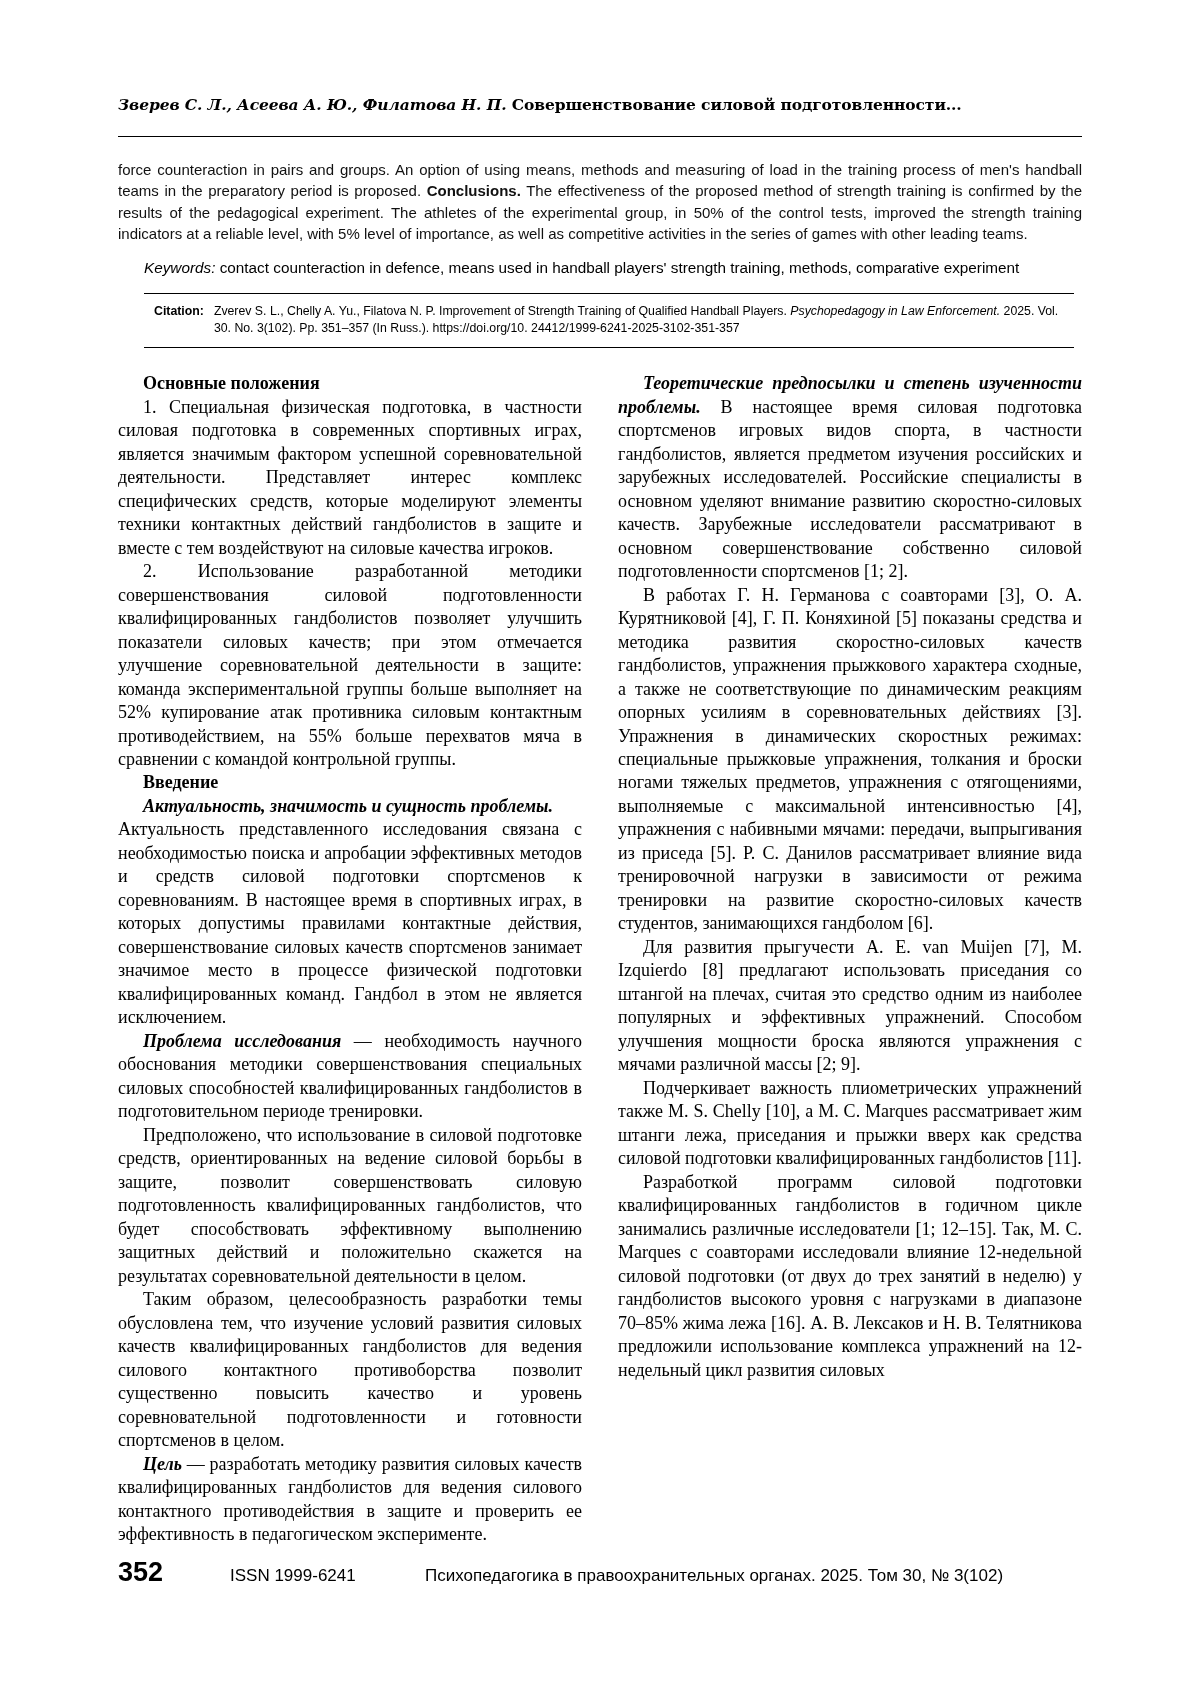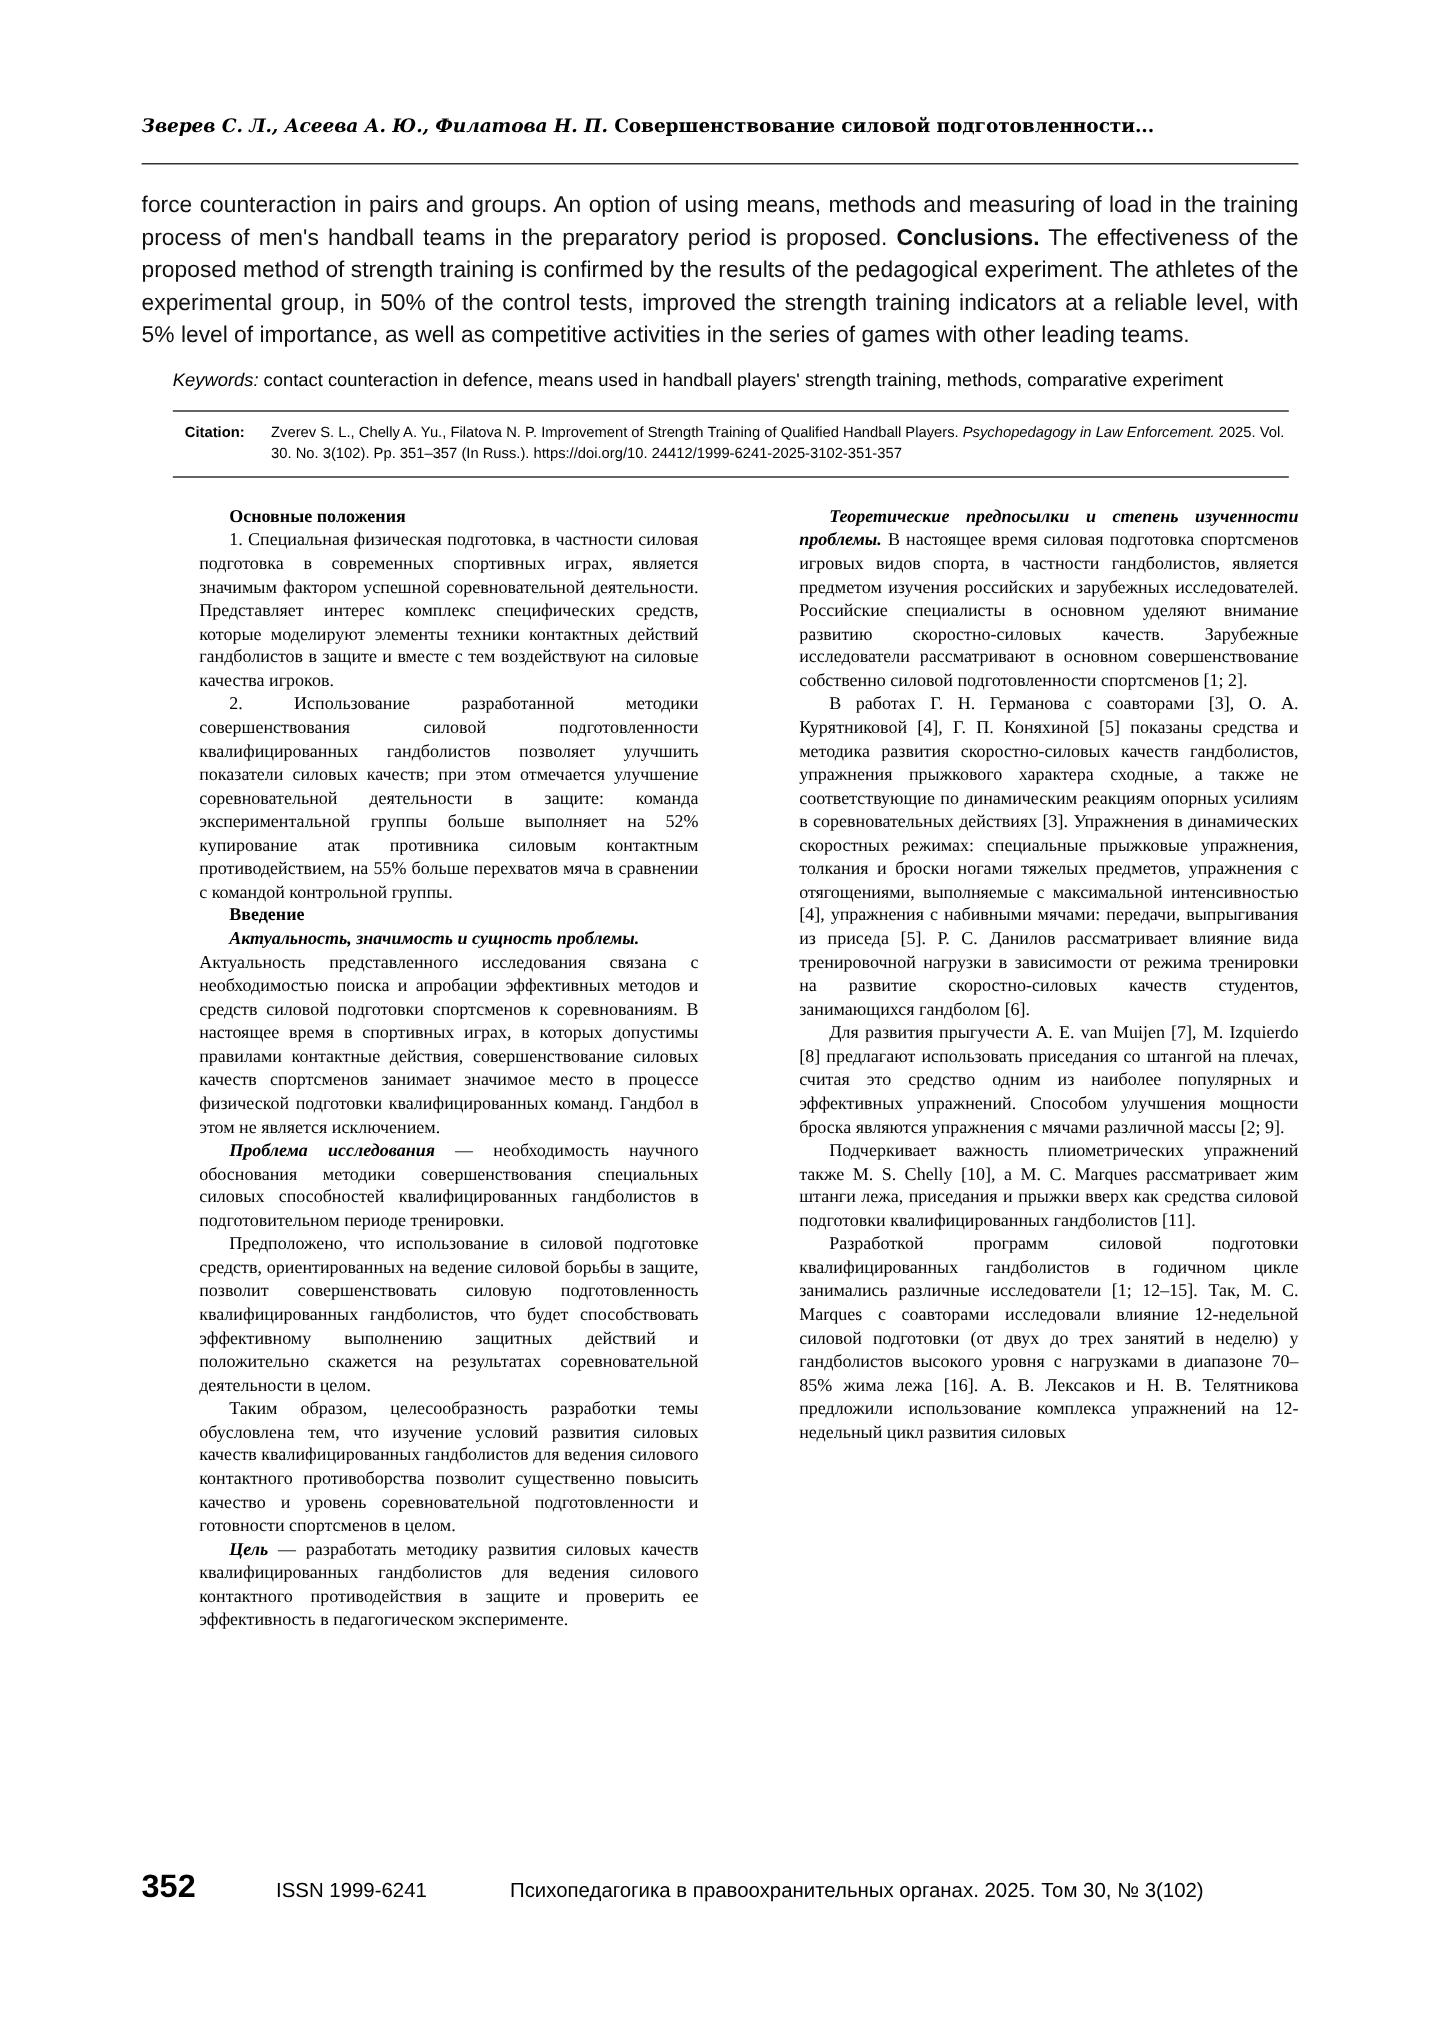--- a/index.html
+++ b/index.html
@@ -33,21 +33,21 @@
     padding-bottom: 22px;
     border-bottom: 1.6px solid #000;
     white-space: nowrap;
   }
   .runhead .ital { font-style: italic; }
 
   
   .abstract {
     margin-top: 22px;
     font-family: "Liberation Sans", sans-serif;
-    font-size: 19px;
+    font-size: 15px;
     line-height: 1.42;
     text-align: justify;
     color: #111;
   }
   .abstract b { font-weight: bold; }
 
   .keywords {
     margin-top: 13px;
     padding-left: 26px;
     font-family: "Liberation Sans", sans-serif;
@@ -59,47 +59,46 @@
 
   
   .citation-box {
     margin-top: 14px;
     margin-left: 26px;
     margin-right: 8px;
     border-top: 1.1px solid #000;
     border-bottom: 1.1px solid #000;
     padding: 9px 0 9px 0;
     display: flex;
-    gap: 22px;
+    gap: 10px;
     font-family: "Liberation Sans", sans-serif;
     font-size: 12.3px;
     line-height: 1.45;
   }
   .citation-label {
     font-weight: bold;
     white-space: nowrap;
     padding-left: 10px;
   }
   .citation-text { flex: 1; }
   .citation-text .ital { font-style: italic; }
 
   
   .columns {
     margin-top: 24px;
     display: flex;
     gap: 36px;
   }
   .col {
     width: 464px;
-    font-size: 15px;
+    font-size: 18px;
     line-height: 1.305;
     text-align: justify;
     -webkit-hyphens: auto;
     hyphens: auto;
-    margin-left: 48px;
   }
   .col p {
     margin: 0;
     text-indent: 25px;
   }
   .col p.noind { text-indent: 0; }
   .h-bold {
     margin: 0;
     text-indent: 25px;
     font-weight: bold;

